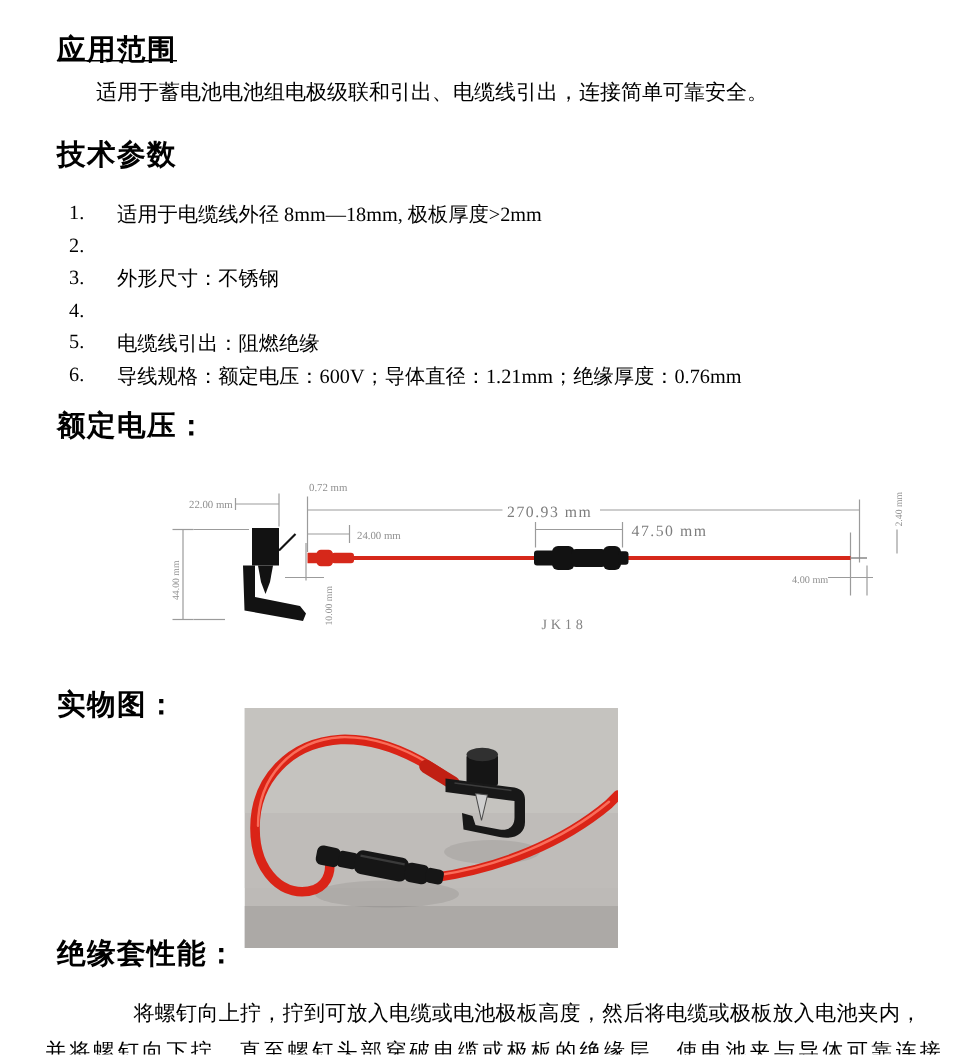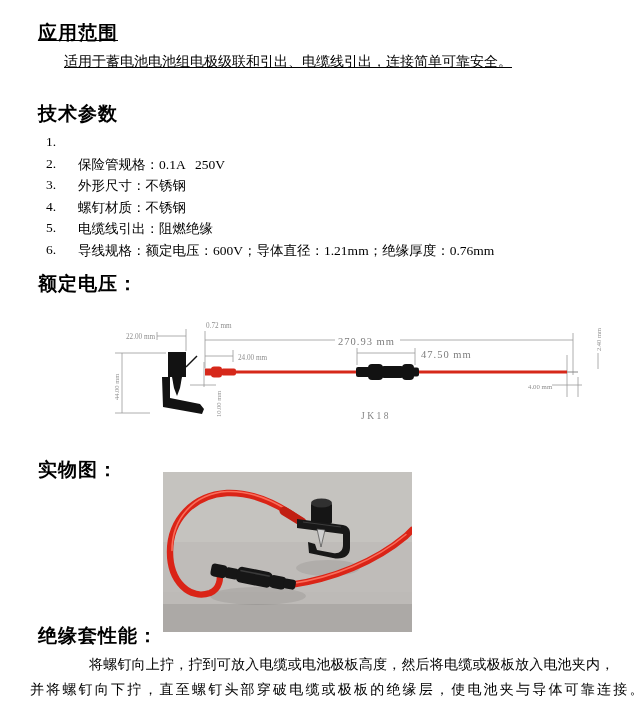--- a/index.html
+++ b/index.html
@@ -10,51 +10,50 @@
   }
   .heading{
     position:absolute;left:38px;font-size:19px;font-weight:bold;
     letter-spacing:1px;white-space:nowrap;
   }
   .body-text{position:absolute;font-size:14px;white-space:pre;}
   .spec-list{position:absolute;left:46px;top:134px;width:560px;}
   .spec-row{position:relative;height:21.5px;font-size:13.5px;}
   .spec-num{position:absolute;left:0;top:0;}
   .spec-text{position:absolute;left:32px;top:0;white-space:pre;}
-  .install-line{position:absolute;font-size:14px;white-space:nowrap;}
+  .install-line{position:absolute;font-size:14px;white-space:nowrap;margin-top:11px;}
   .drawing-svg{position:absolute;left:0;top:305px;}
   .photo-svg{position:absolute;left:163px;top:472px;}
   svg text{font-family:"Liberation Serif","DejaVu Serif",serif;}
   .dim-small{font-size:7.2px;fill:#8f8f8f;}
   .dim-big{font-size:10.5px;fill:#7d7d7d;letter-spacing:1px;}
   .dim-rot{font-size:6.5px;fill:#8f8f8f;}
   .model-text{font-size:9.5px;fill:#858585;letter-spacing:2.5px;}
 </style>
 </head>
 <body>
 
 <div class="heading" style="top:20px;text-decoration:underline;">应用范围</div>
-<div class="body-text" style="left:64px;top:53px;text-decoration:underline;">适用于蓄电池电池组电极级联和引出、电缆线引出，连接简单可靠安全。</div>
+<div class="body-text" style="left:64px;top:53px;">适用于蓄电池电池组电极级联和引出、电缆线引出，连接简单可靠安全。</div>
 
-<div class="heading" style="top:101px;font-family:Liberation Mono, monospace;">技术参数</div>
+<div class="heading" style="top:90px;font-family:Liberation Mono, monospace;">技术参数</div>
 <div class="spec-list">
   <div class="spec-row">
     <span class="spec-num">1.</span>
+    <span class="spec-text">适用于电缆线外径 8mm—18mm, 极板厚度&gt;2mm</span>
   </div>
   <div class="spec-row">
     <span class="spec-num">2.</span>
-    <span class="spec-text">保险管规格：0.1A   250V</span>
   </div>
   <div class="spec-row">
     <span class="spec-num">3.</span>
     <span class="spec-text">外形尺寸：不锈钢</span>
   </div>
   <div class="spec-row">
     <span class="spec-num">4.</span>
-    <span class="spec-text">螺钉材质：不锈钢</span>
   </div>
   <div class="spec-row">
     <span class="spec-num">5.</span>
     <span class="spec-text">电缆线引出：阻燃绝缘</span>
   </div>
   <div class="spec-row">
     <span class="spec-num">6.</span>
     <span class="spec-text">导线规格：额定电压：600V；导体直径：1.21mm；绝缘厚度：0.76mm</span>
   </div>
 </div>

